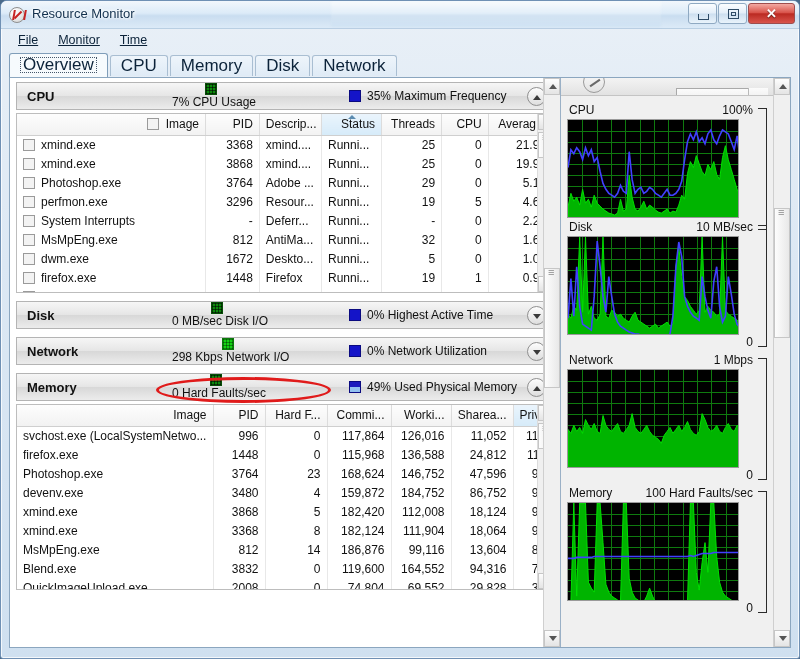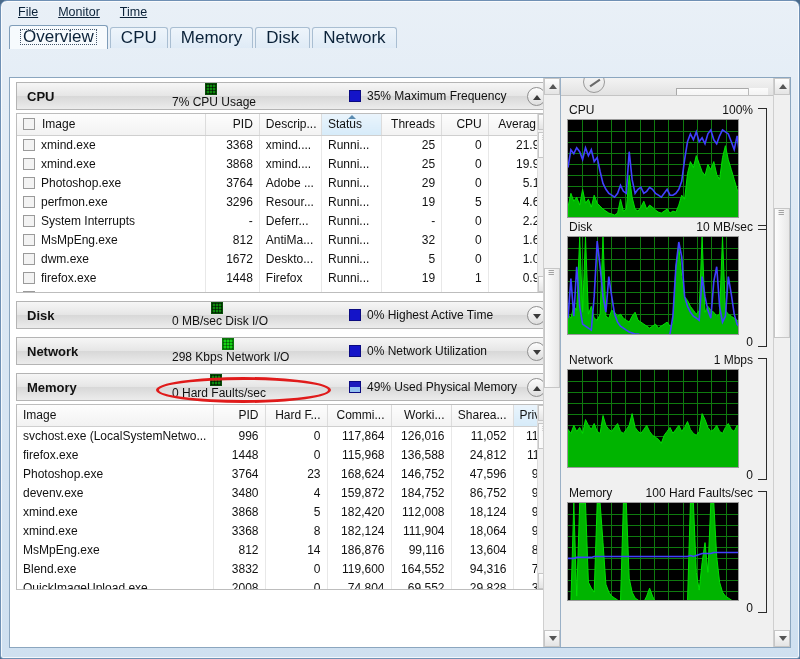--- a/index.html
+++ b/index.html
@@ -199,21 +199,21 @@
     background: #fff;
     overflow: hidden;
   }
   table.grid { border-collapse: collapse; width: 100%; table-layout: fixed; }
   table.grid th {
     font-weight: normal; font-size: 12px; color: #111;
     height: 21px; padding: 0 6px;
     background: linear-gradient(180deg,#fdfdfd 0%, #f2f2f2 100%);
     border-right: 1px solid #dcdcdc;
     border-bottom: 1px solid #cfcfcf;
-    text-align: left;
+    text-align: right;
     position: relative;
     white-space: nowrap; overflow: hidden;
   }
   table.grid th.sorted {
     background: linear-gradient(180deg,#eaf4fc 0%, #d6ebf9 100%);
   }
   table.grid th.sorted::after{
     content:""; position:absolute; left:50%; top:1px; margin-left:-4px;
     border-left:4px solid transparent; border-right:4px solid transparent;
     border-bottom:4px solid #5b8bb0;
@@ -361,20 +361,36 @@
   }
   .outer-vscroll .thumb::after{
     content:"≡"; position:absolute; left:3px; top:-3px; color:#8a8a8a; font-size:11px;
   }
 </style>
 </head>
 <body>
 
 <div id="window">
 
+  <div id="titlebar">
+    <div class="glasshighlight"></div>
+    <div class="win-icon"></div>
+    <div id="title-text">Resource Monitor</div>
+    <div class="winbtns">
+      <div class="winbtn">
+          <span class="g-min"></span>
+        </div>
+      <div class="winbtn">
+          <span class="g-max"></span>
+        </div>
+      <div class="winbtn close">
+          <span class="g-x">✕</span>
+        </div>
+    </div>
+  </div>
 
   <div id="menubar">
     <div class="menuitem"><u>File</u></div>
     <div class="menuitem"><u>Monitor</u></div>
     <div class="menuitem"><u>Time</u></div>
   </div>
 
   <div id="tabstrip">
     <div class="tab active"><span class="focusbox">Overview</span></div>
     <div class="tab"><span>CPU</span></div>

